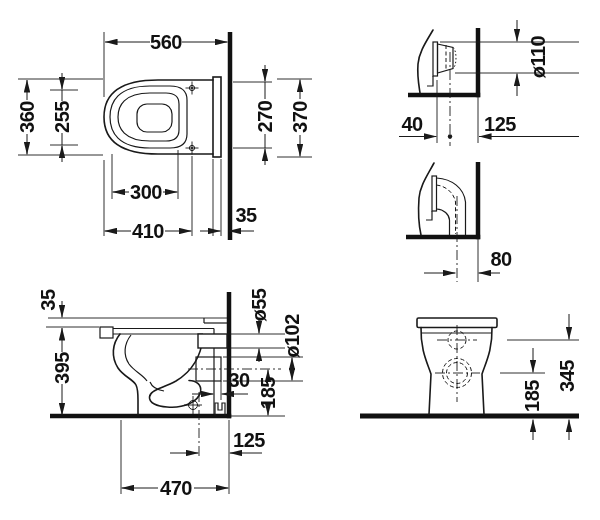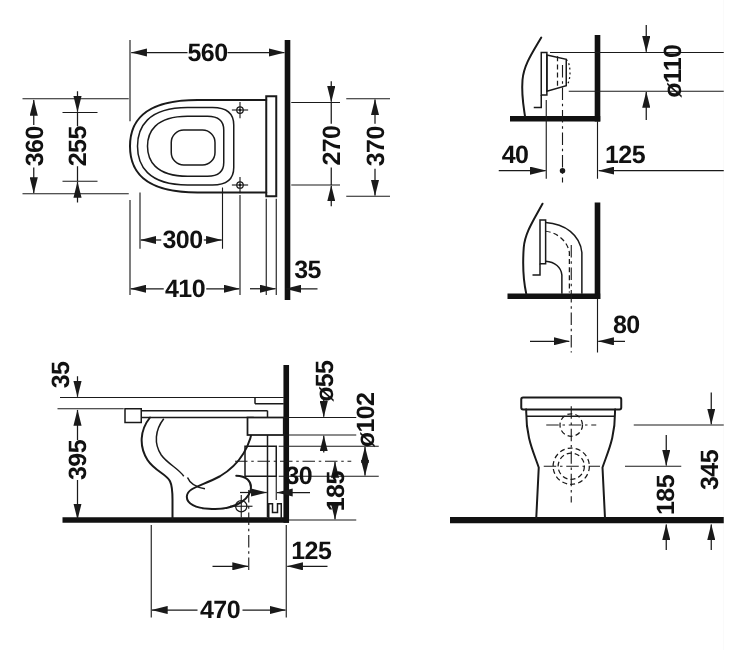--- a/index.html
+++ b/index.html
@@ -1,16 +1,16 @@
 <!DOCTYPE html>
 <html><head>
 <meta charset="utf-8">
 <style>
   html,body{margin:0;padding:0;background:#fff;}
-  .stage{position:relative;width:579px;height:520px;background:#e5e5e5;overflow:hidden;}
+  .stage{position:relative;width:579px;height:520px;background:#fdba74;overflow:hidden;}
   svg{display:block;}
   .dimtxt{font-family:"Liberation Sans","DejaVu Sans",sans-serif;font-weight:bold;font-size:20px;fill:#111;letter-spacing:-0.5px;}
   .ext{stroke:#1a1a1a;stroke-width:0.9;fill:none;}
   .dim{stroke:#1a1a1a;stroke-width:1;fill:none;}
   .body{stroke:#1a1a1a;stroke-width:1.6;fill:none;stroke-linecap:round;}
   .med{stroke:#1a1a1a;stroke-width:1.2;fill:none;}
   .wall{stroke:#111;stroke-width:4.5;fill:none;}
   .hid{stroke:#1a1a1a;stroke-width:1;fill:none;stroke-dasharray:4 2.5;}
   .cl{stroke:#1a1a1a;stroke-width:0.9;fill:none;stroke-dasharray:10 3 2 3;}
   .dot{stroke:#1a1a1a;stroke-width:1;fill:none;stroke-dasharray:1.5 2.2;}

